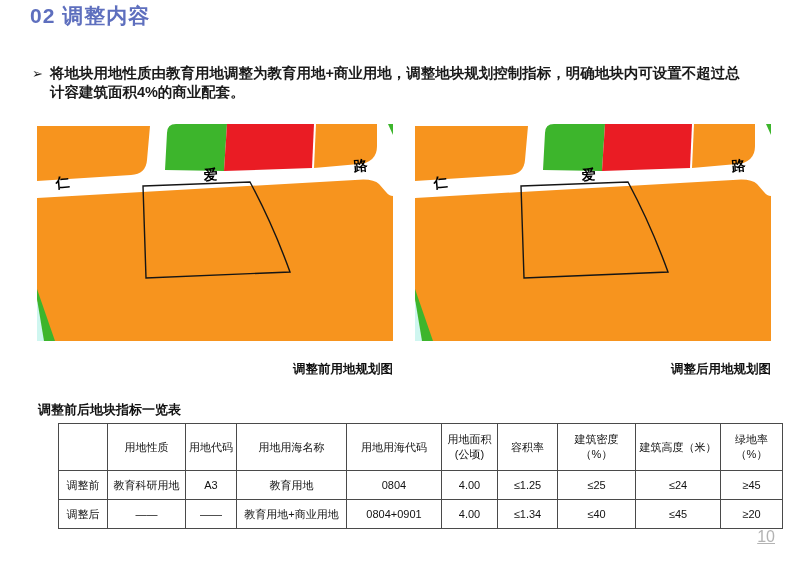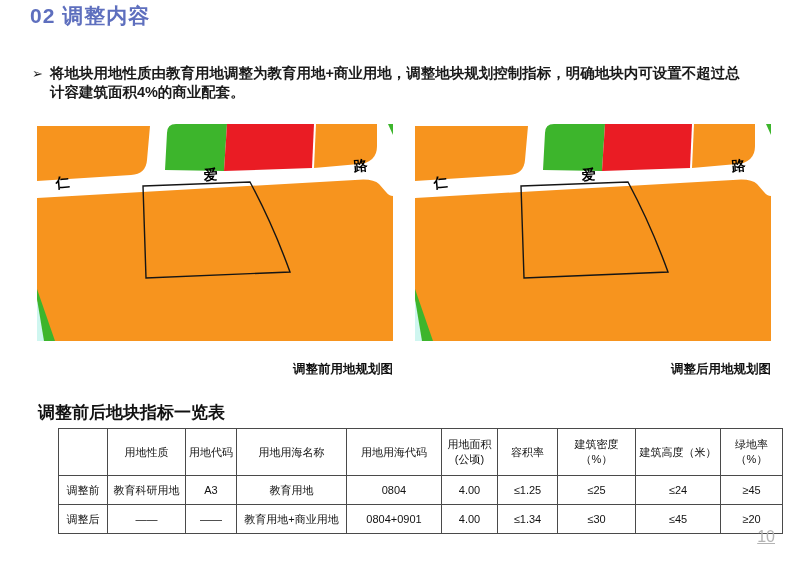--- a/index.html
+++ b/index.html
@@ -34,21 +34,21 @@
     margin-top:20px;
   }
   .c-orange{fill:var(--land-orange);}
   .c-green{fill:var(--park-green);}
   .c-red{fill:var(--commercial-red);}
   .c-cyan{fill:var(--water-cyan);}
   .parcel{fill:none;stroke:#151515;stroke-width:1.4px;}
   .road-label{font-family:"Liberation Sans","DejaVu Sans",sans-serif;
     font-size:14px;font-weight:bold;fill:#000;}
   .table-area{position:absolute;left:38px;top:401px;width:724px;}
-  .table-title{font-size:17px;font-weight:bold;color:#111;margin:0 0 4px 0;}
+  .table-title{font-size:13px;font-weight:bold;color:#111;margin:0 0 4px 0;}
   table.indicators{
     border-collapse:collapse;table-layout:fixed;width:724px;
     font-size:11px;color:#111;margin-left:20px;
   }
   table.indicators th,table.indicators td{
     border:1px solid #4a4a4a;text-align:center;vertical-align:middle;
     padding:0 2px;overflow:hidden;
   }
   table.indicators thead th{height:46px;font-weight:normal;white-space:pre-line;}
   table.indicators tbody td{height:28px;font-weight:normal;}
@@ -153,21 +153,21 @@
           <td>≥45</td>
         </tr>
         <tr>
           <td>调整后</td>
           <td>——</td>
           <td>——</td>
           <td>教育用地+商业用地</td>
           <td>0804+0901</td>
           <td>4.00</td>
           <td>≤1.34</td>
-          <td>≤30</td>
+          <td>≤40</td>
           <td>≤45</td>
           <td>≥20</td>
         </tr>
       </tbody>
     </table>
   </div>
 
   <div class="page-number">10</div>
 
 </div>

